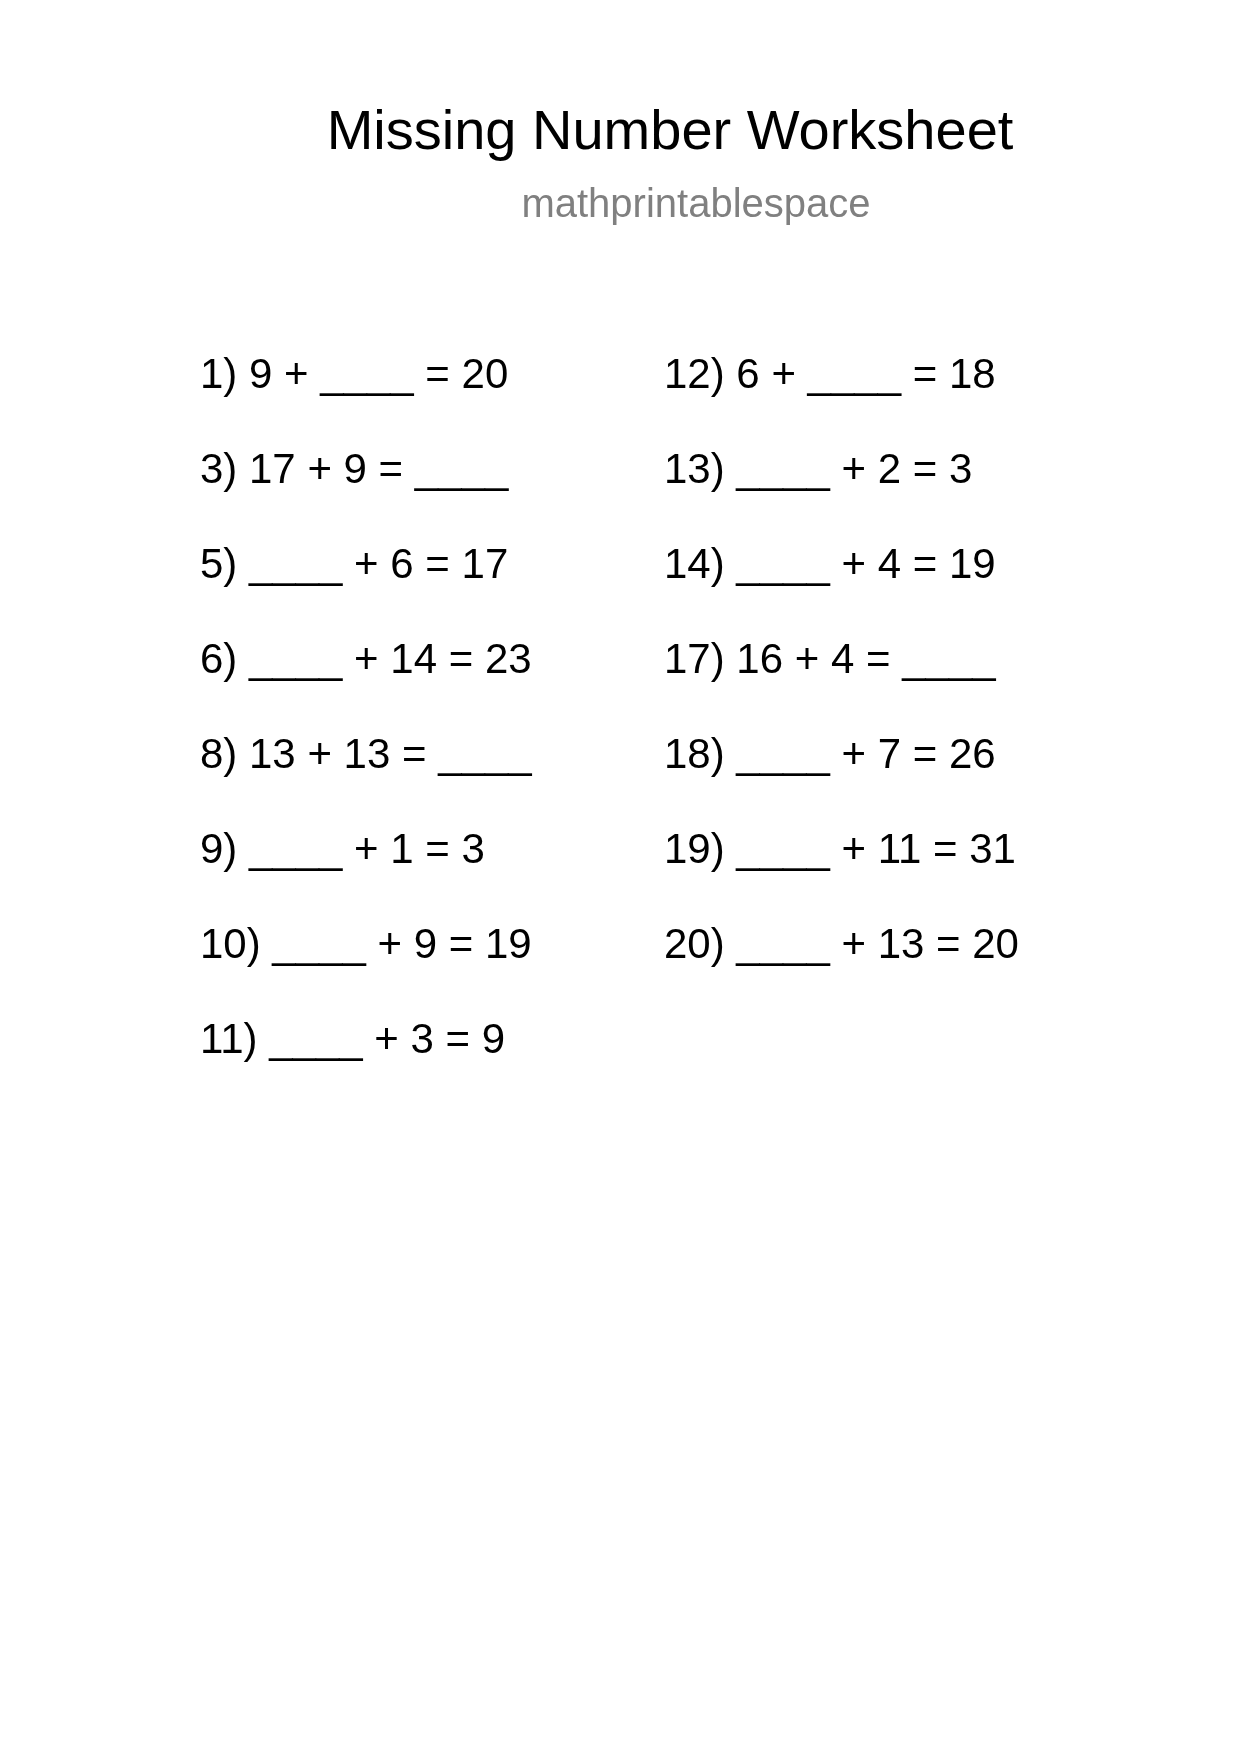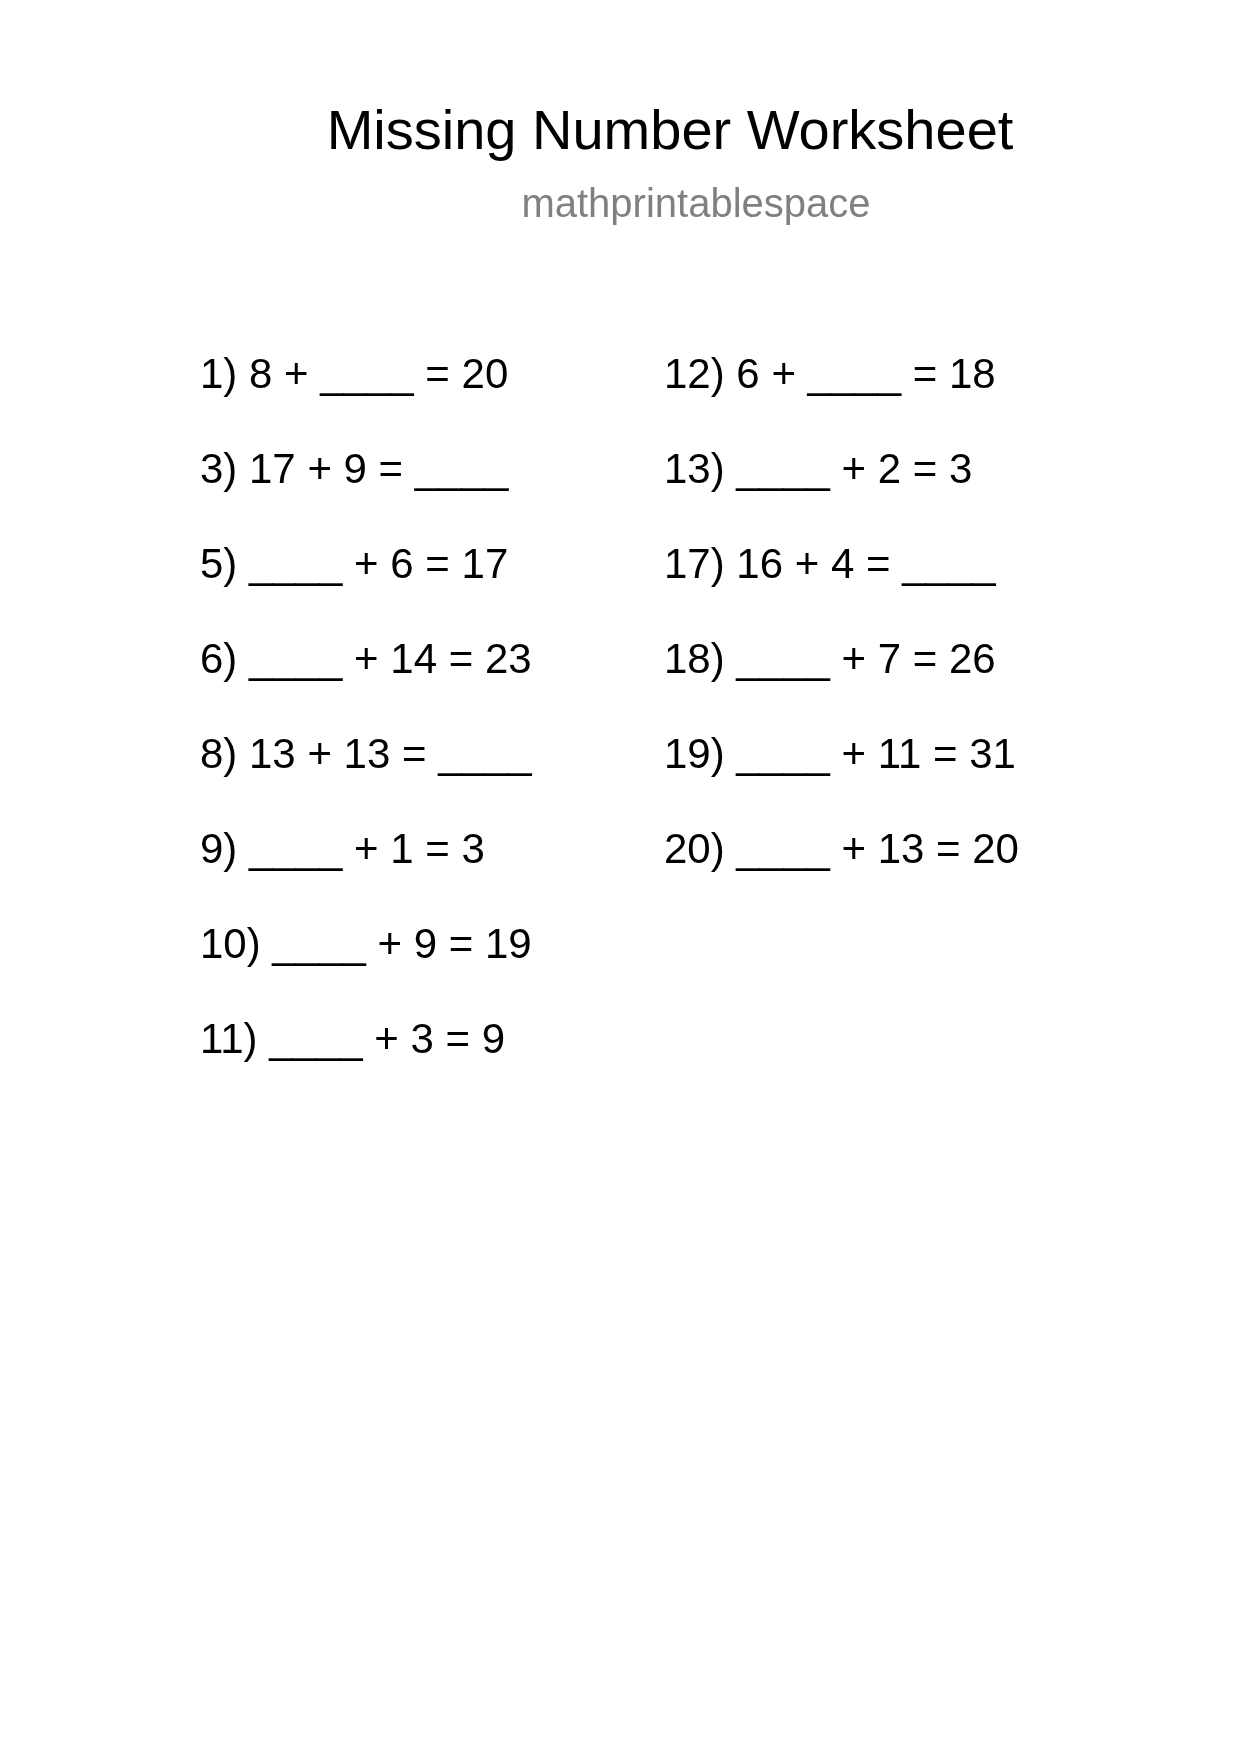--- a/index.html
+++ b/index.html
@@ -14,30 +14,31 @@
   .col.right { left: 664px; }
   .problem { height: 95px; font-size: 42px; line-height: 48px; white-space: nowrap; }
 </style>
 </head>
 <body>
 
 <div class="title">Missing Number Worksheet</div>
 <div class="subtitle">mathprintablespace</div>
 
 <div class="col left">
-  <div class="problem">1) 8 + ____ = 20</div>
+  <div class="problem">1) 9 + ____ = 20</div>
   <div class="problem">3) 17 + 9 = ____</div>
   <div class="problem">5) ____ + 6 = 17</div>
   <div class="problem">6) ____ + 14 = 23</div>
   <div class="problem">8) 13 + 13 = ____</div>
   <div class="problem">9) ____ + 1 = 3</div>
   <div class="problem">10) ____ + 9 = 19</div>
   <div class="problem">11) ____ + 3 = 9</div>
 </div>
 
 <div class="col right">
   <div class="problem">12) 6 + ____ = 18</div>
   <div class="problem">13) ____ + 2 = 3</div>
+  <div class="problem">14) ____ + 4 = 19</div>
   <div class="problem">17) 16 + 4 = ____</div>
   <div class="problem">18) ____ + 7 = 26</div>
   <div class="problem">19) ____ + 11 = 31</div>
   <div class="problem">20) ____ + 13 = 20</div>
 </div>
 
 </body></html>

